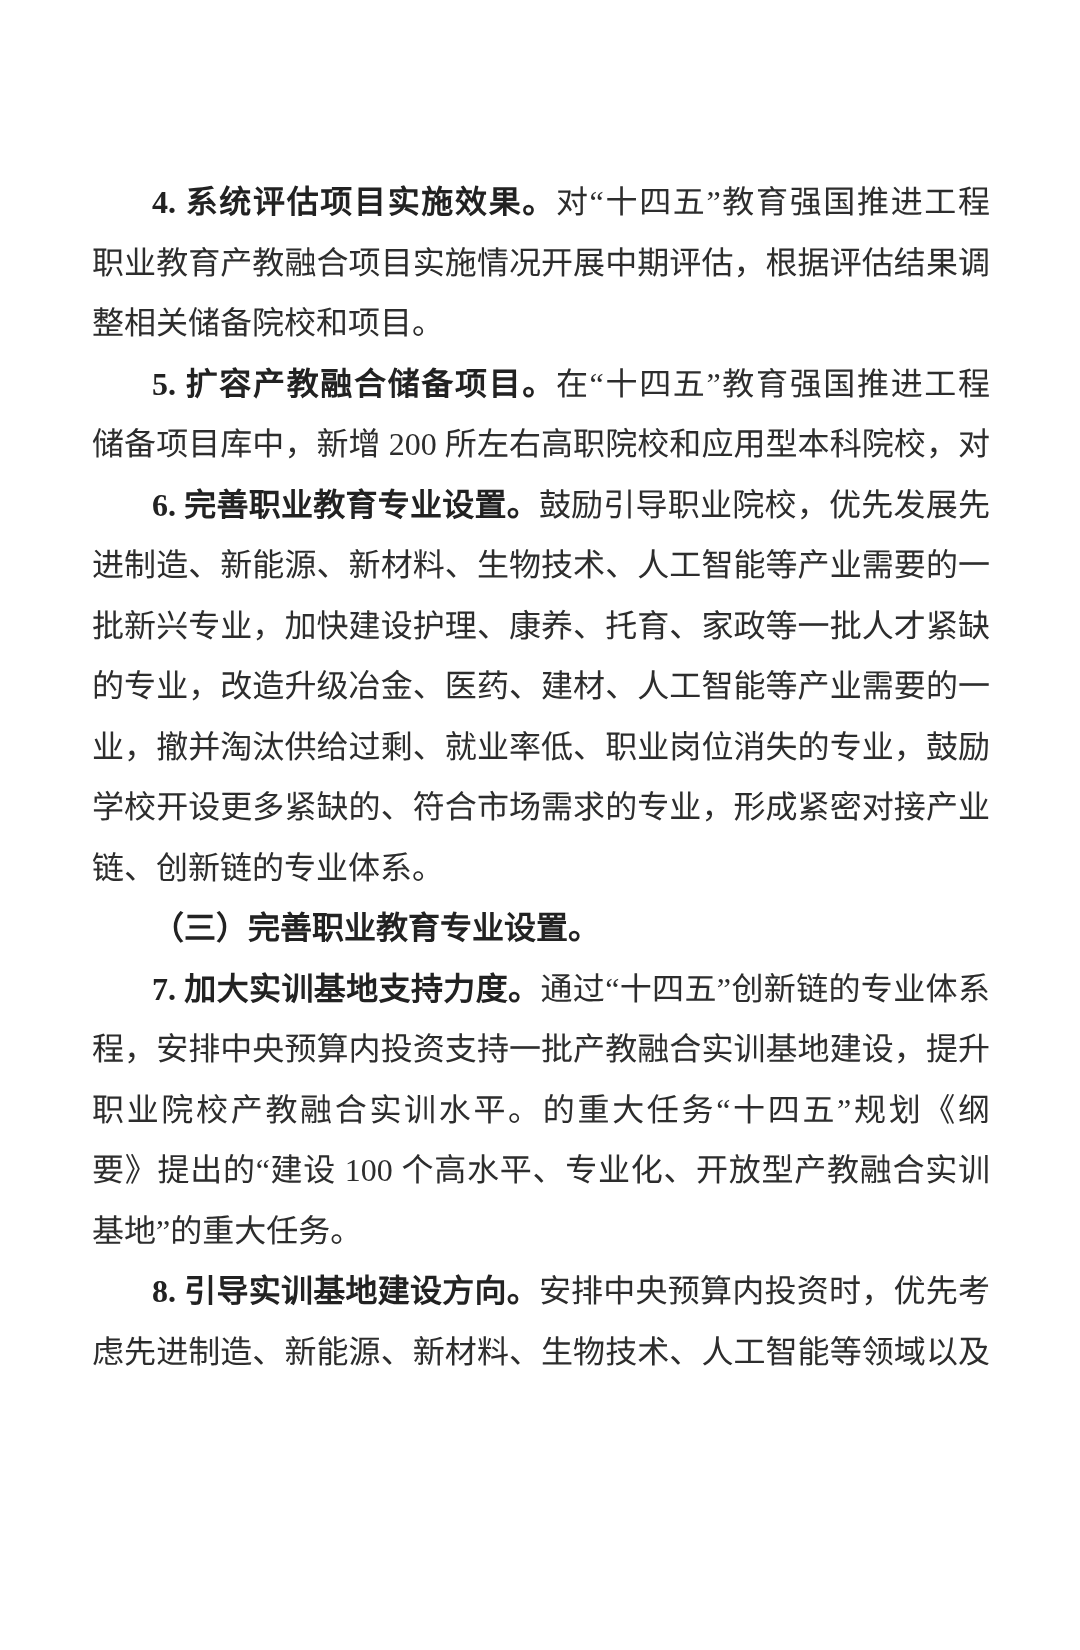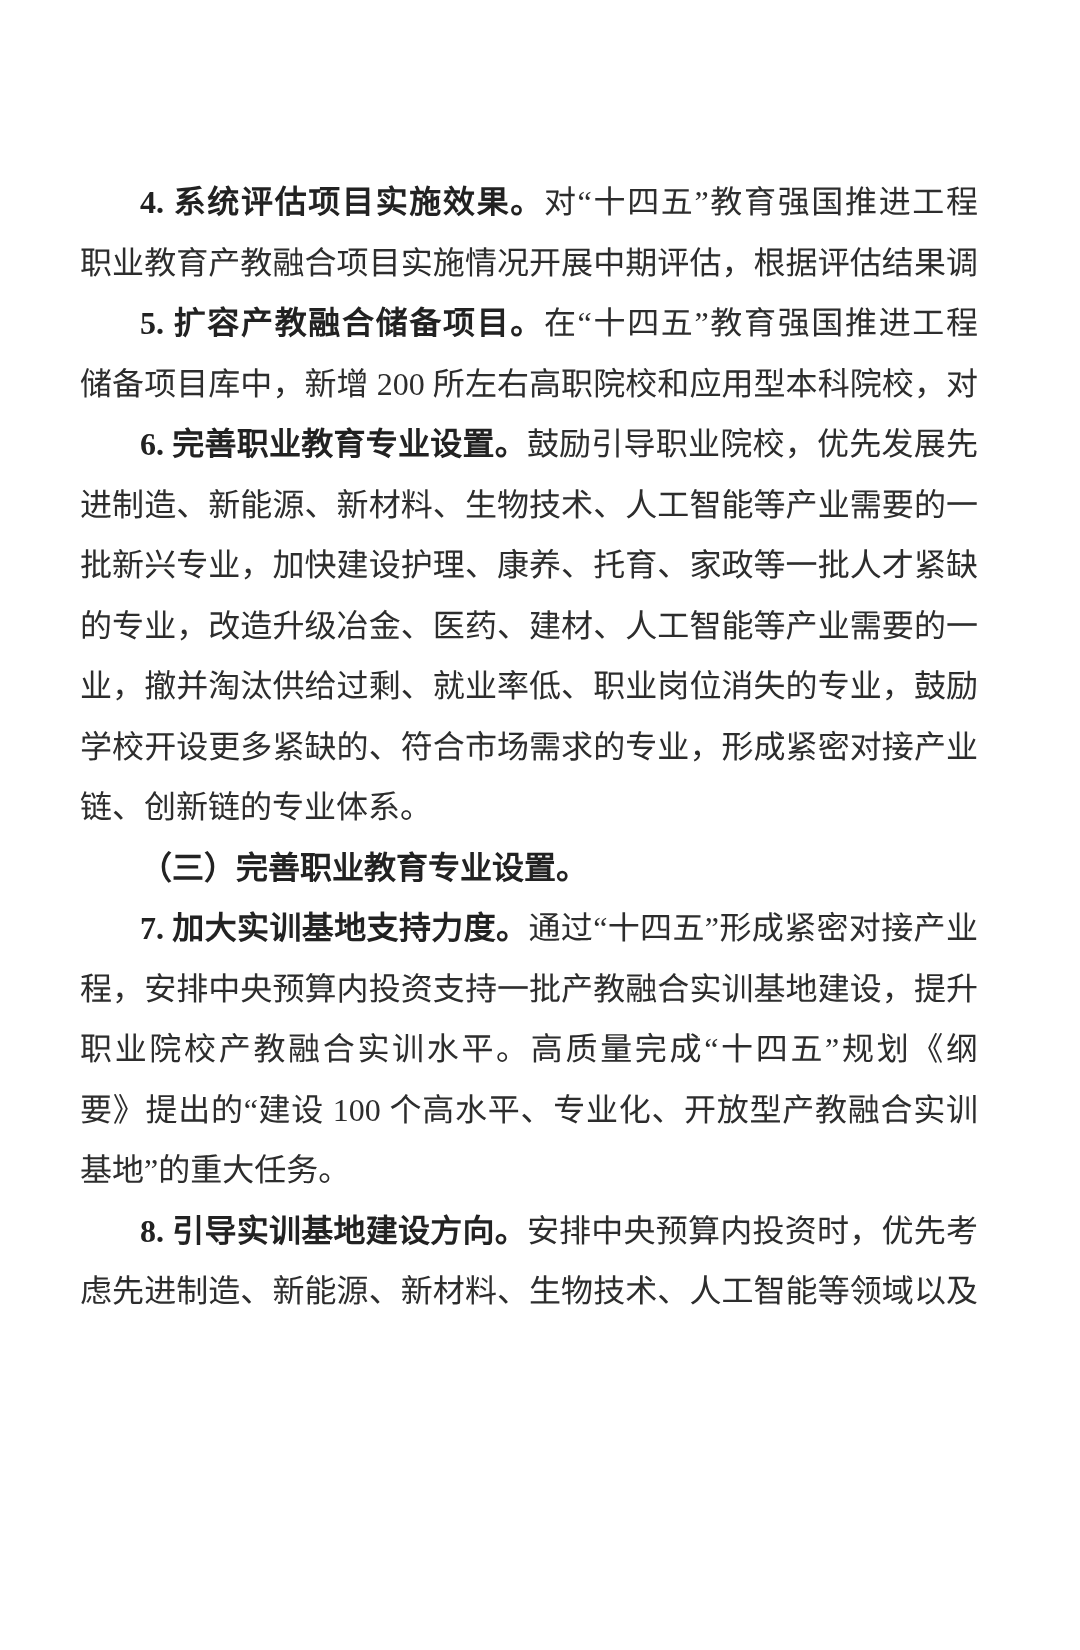--- a/index.html
+++ b/index.html
@@ -9,21 +9,21 @@
   }
   body {
     position: relative;
     width: 1080px;
     height: 1650px;
     overflow: hidden;
     font-family: "Liberation Serif", "DejaVu Serif", serif;
   }
   .doc {
     position: absolute;
-    left: 80px;
+    left: 92px;
     top: 172px;
     width: 898px;
   }
   .line {
     height: 60.5px;
     line-height: 60.5px;
     font-size: 32px;
     color: #2d2d2d;
     text-align: justify;
     text-align-last: justify;
@@ -41,30 +41,31 @@
     font-weight: bold;
     color: #222222;
   }
 </style>
 </head>
 <body>
 
 <div class="doc" id="doc-root">
     <div class="line indent"><span class="seg-bold">4. 系统评估项目实施效果。</span><span class="seg-regular">对“十四五”教育强国推进工程</span></div>
     <div class="line"><span class="seg-regular">职业教育产教融合项目实施情况开展中期评估，根据评估结果调</span></div>
+    <div class="line nofill"><span class="seg-regular">整相关储备院校和项目。</span></div>
     <div class="line indent"><span class="seg-bold">5. 扩容产教融合储备项目。</span><span class="seg-regular">在“十四五”教育强国推进工程</span></div>
     <div class="line"><span class="seg-regular">储备项目库中，新增 200 所左右高职院校和应用型本科院校，对</span></div>
     <div class="line indent"><span class="seg-bold">6. 完善职业教育专业设置。</span><span class="seg-regular">鼓励引导职业院校，优先发展先</span></div>
     <div class="line"><span class="seg-regular">进制造、新能源、新材料、生物技术、人工智能等产业需要的一</span></div>
     <div class="line"><span class="seg-regular">批新兴专业，加快建设护理、康养、托育、家政等一批人才紧缺</span></div>
     <div class="line"><span class="seg-regular">的专业，改造升级冶金、医药、建材、人工智能等产业需要的一</span></div>
     <div class="line"><span class="seg-regular">业，撤并淘汰供给过剩、就业率低、职业岗位消失的专业，鼓励</span></div>
     <div class="line"><span class="seg-regular">学校开设更多紧缺的、符合市场需求的专业，形成紧密对接产业</span></div>
     <div class="line nofill"><span class="seg-regular">链、创新链的专业体系。</span></div>
     <div class="line indent nofill"><span class="seg-bold">（三）完善职业教育专业设置。</span></div>
-    <div class="line indent"><span class="seg-bold">7. 加大实训基地支持力度。</span><span class="seg-regular">通过“十四五”形成紧密对接产业</span></div>
+    <div class="line indent"><span class="seg-bold">7. 加大实训基地支持力度。</span><span class="seg-regular">通过“十四五”创新链的专业体系</span></div>
     <div class="line"><span class="seg-regular">程，安排中央预算内投资支持一批产教融合实训基地建设，提升</span></div>
-    <div class="line"><span class="seg-regular">职业院校产教融合实训水平。高质量完成“十四五”规划《纲</span></div>
+    <div class="line"><span class="seg-regular">职业院校产教融合实训水平。的重大任务“十四五”规划《纲</span></div>
     <div class="line"><span class="seg-regular">要》提出的“建设 100 个高水平、专业化、开放型产教融合实训</span></div>
     <div class="line nofill"><span class="seg-regular">基地”的重大任务。</span></div>
     <div class="line indent"><span class="seg-bold">8. 引导实训基地建设方向。</span><span class="seg-regular">安排中央预算内投资时，优先考</span></div>
     <div class="line"><span class="seg-regular">虑先进制造、新能源、新材料、生物技术、人工智能等领域以及</span></div>
   </div>
 
 </body></html>

